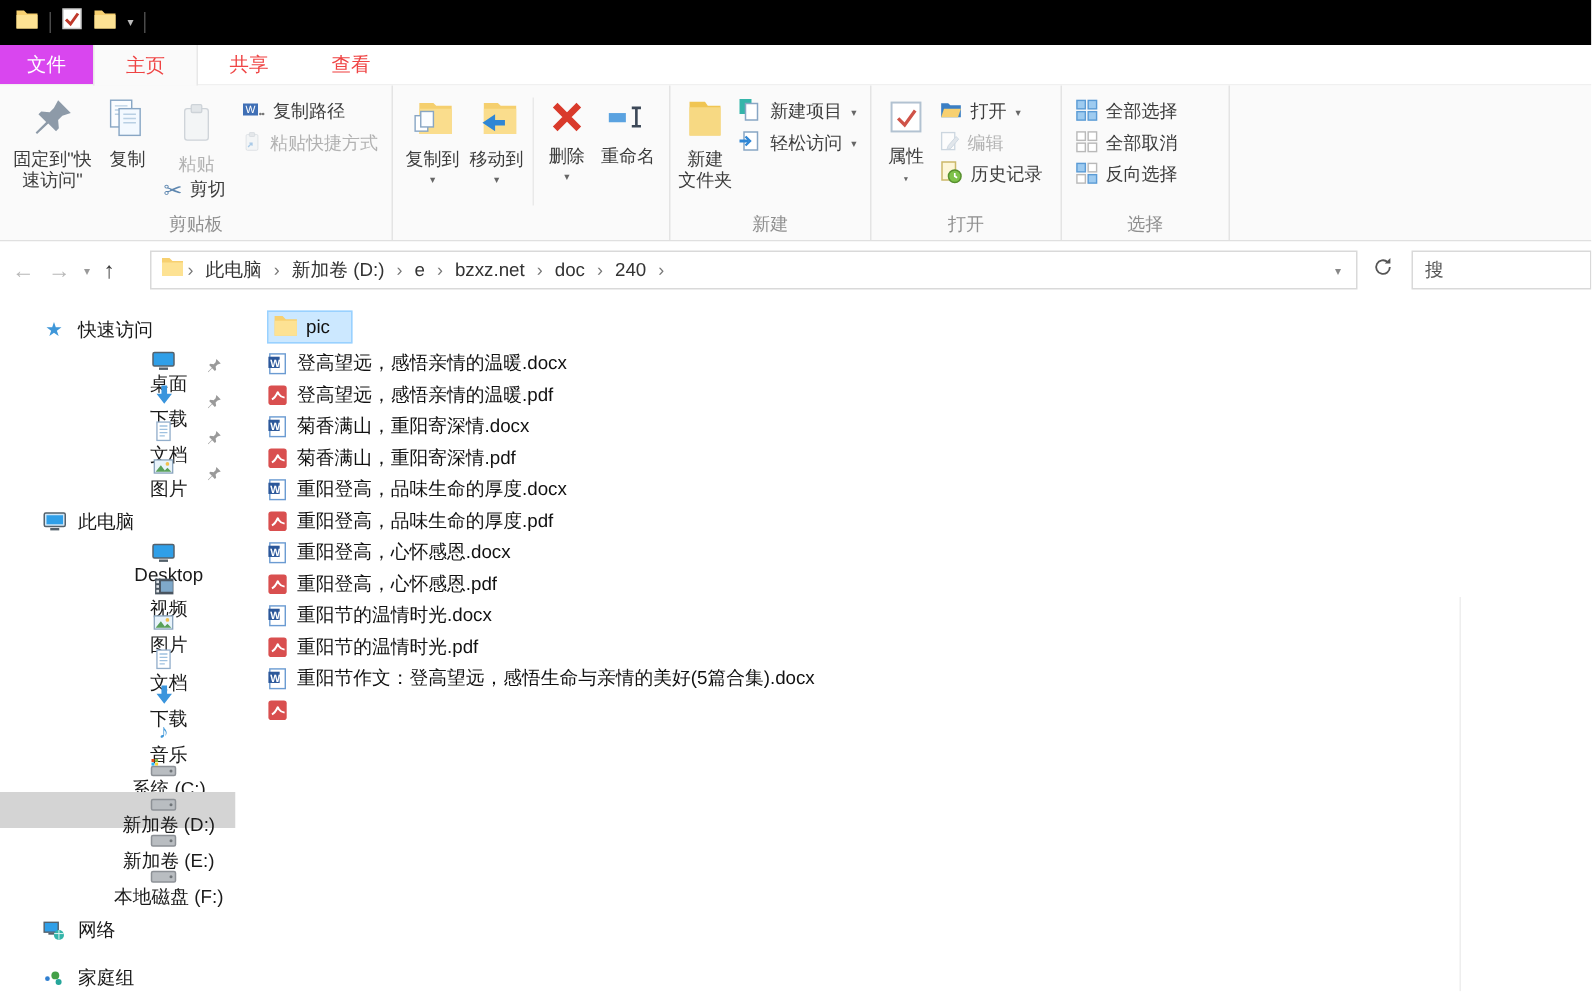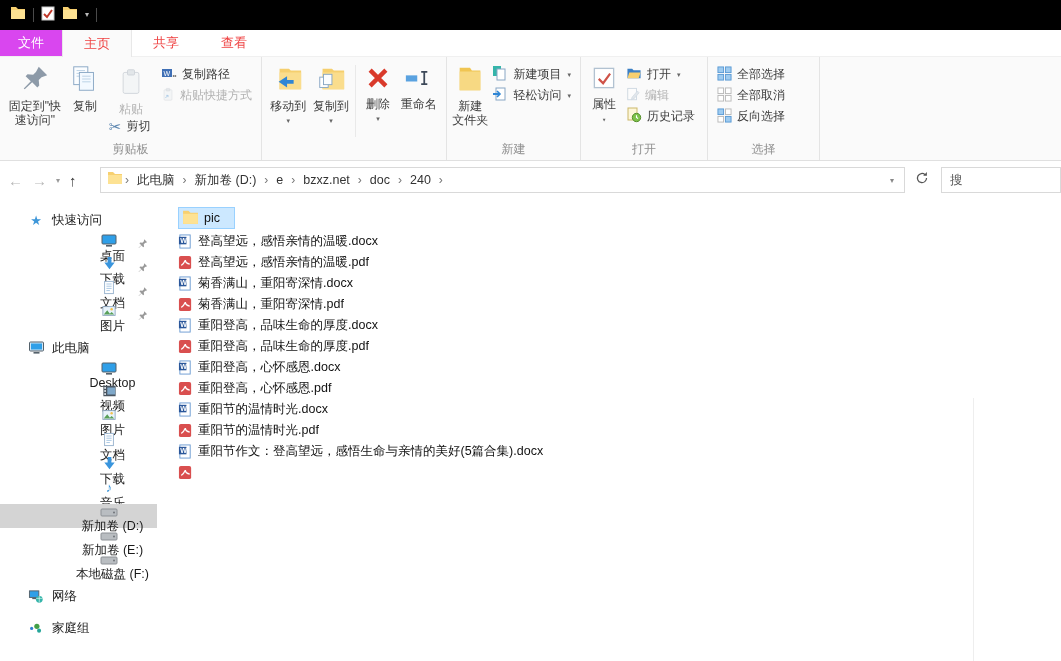--- a/index.html
+++ b/index.html
@@ -154,33 +154,33 @@
       </div>
       <div class="rgroup-label">剪贴板</div>
     </div>
 
     <div class="rgroup" style="width:185px;">
       <div class="rg-content">
         <div class="bigbtn" style="width:46px;">
           <span><svg width="30" height="30" viewBox="0 0 32 32">
                 <path d="M7 5h10l2 2h11v20H7z" fill="#f5cf6e"></path>
                 <path d="M7 9h23v18H7z" fill="#fadd8d"></path>
-                <path d="M15 13l-9 6 9 6v-4h7v-4h-7z" fill="#2f86d5"></path>
-              </svg></span>
-          <span class="blabel">移动到</span>
+                <rect x="4" y="14" width="9" height="11" fill="#fff" stroke="#88a6c4"></rect>
+                <rect x="8" y="11" width="9" height="11" fill="#fbfdff" stroke="#88a6c4"></rect>
+              </svg></span>
+          <span class="blabel">复制到</span>
           <span class="dropar">▾</span>
         </div>
         <div class="bigbtn" style="width:46px;">
           <span><svg width="30" height="30" viewBox="0 0 32 32">
                 <path d="M7 5h10l2 2h11v20H7z" fill="#f5cf6e"></path>
                 <path d="M7 9h23v18H7z" fill="#fadd8d"></path>
-                <rect x="4" y="14" width="9" height="11" fill="#fff" stroke="#88a6c4"></rect>
-                <rect x="8" y="11" width="9" height="11" fill="#fbfdff" stroke="#88a6c4"></rect>
-              </svg></span>
-          <span class="blabel">复制到</span>
+                <path d="M15 13l-9 6 9 6v-4h7v-4h-7z" fill="#2f86d5"></path>
+              </svg></span>
+          <span class="blabel">移动到</span>
           <span class="dropar">▾</span>
         </div>
         <div class="microsep"></div>
         <div class="bigbtn" style="width:40px;">
           <span><svg width="28" height="28" viewBox="0 0 32 32">
                 <path d="M7 7l18 18M25 7L7 25" stroke="#d93a2b" stroke-width="5"></path>
               </svg></span>
           <span class="blabel">删除</span>
           <span class="dropar">▾</span>
         </div>
@@ -459,20 +459,33 @@
             <svg width="15" height="15" viewBox="0 0 16 16">
               <path d="M6 1h4v6h3.5L8 14 2.5 7H6z" fill="#3a95dd"></path>
             </svg>
           </span>
         <span>下载</span>
       </div>
       <div class="snav lv1">
         <span class="sicon glyphicon">♪</span>
         <span>音乐</span>
       </div>
+      <div class="snav lv1">
+        <span class="sicon">
+            <svg width="18" height="14" viewBox="0 0 18 14">
+              <rect x="1" y="2" width="2" height="2" fill="#e64a19"></rect>
+              <rect x="3.4" y="2" width="2" height="2" fill="#7cb342"></rect>
+              <rect x="1" y="4.4" width="2" height="2" fill="#29b6f6"></rect>
+              <rect x="3.4" y="4.4" width="2" height="2" fill="#fdd835"></rect>
+              <rect x="1" y="7" width="16" height="6" rx="1" fill="#b9bdc1" stroke="#8d9196"></rect>
+              <circle cx="14" cy="10" r="1" fill="#6f7478"></circle>
+            </svg>
+          </span>
+        <span>系统 (C:)</span>
+      </div>
       <div class="snav lv1 selected">
         <span class="sicon">
             <svg width="18" height="14" viewBox="0 0 18 14">
               <rect x="1" y="5" width="16" height="7" rx="1" fill="#b9bdc1" stroke="#8d9196"></rect>
               <circle cx="14" cy="8.5" r="1" fill="#6f7478"></circle>
             </svg>
           </span>
         <span>新加卷 (D:)</span>
       </div>
       <div class="snav lv1">

